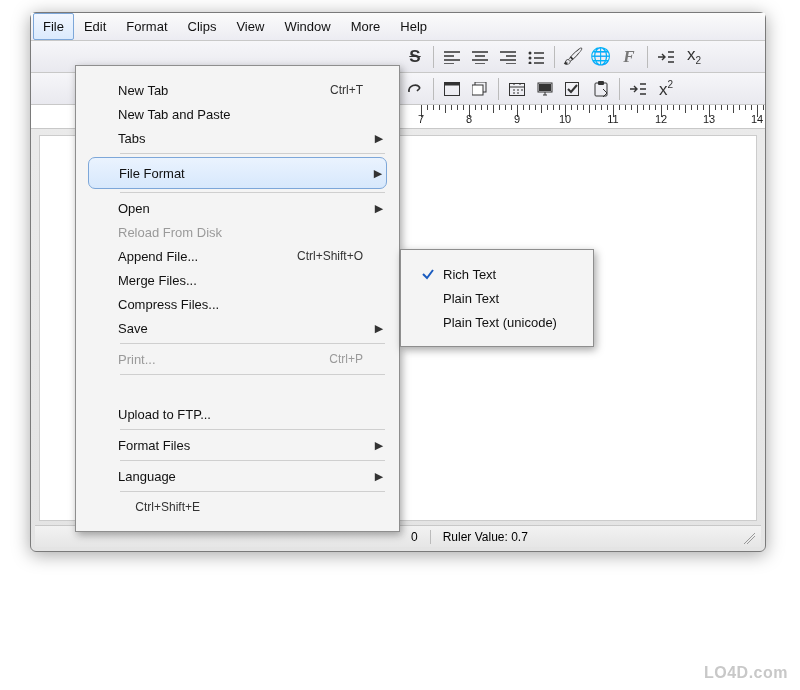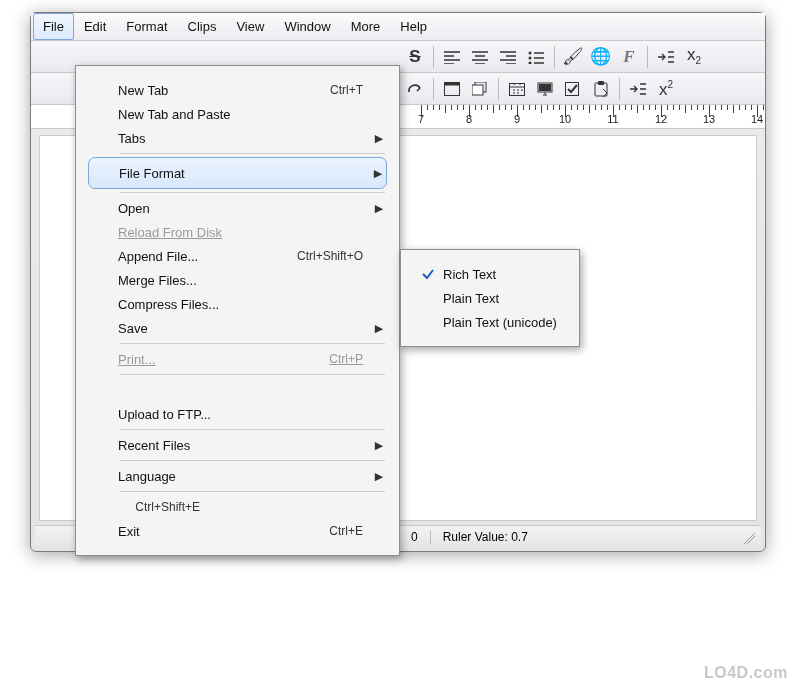--- a/index.html
+++ b/index.html
@@ -146,34 +146,34 @@
   }
   .dd-gutter {
     width:30px;
     height:100%;
     display:flex; align-items:center; justify-content:center;
     color:#1a5bbf;
   }
   .dd-label { flex:1; padding-right:10px; color:#111;}
   .dd-short { width:90px; text-align:right; color:#333; padding-right:8px; font-size:12px;}
   .dd-arrow { width:16px; text-align:center; color:#333; font-size:11px;}
-  .ddrow.disabled .dd-label, .ddrow.disabled .dd-short { color:#9a9a9a;text-decoration:underline;}
+  .ddrow.disabled .dd-label, .ddrow.disabled .dd-short { color:#9a9a9a;}
   .ddrow.highlight {
     background:linear-gradient(#eaf3fe,#d7e8fc);
     border:1px solid #7da7d9;
     border-radius:7px;
     height:32px;
   }
   .ddsep {
     height:1px;
     background:#cfcfcf;
     margin:3px 2px 3px 32px;
   }
   .file-menu { left:37px; top:65px; width:325px;}
-  .sub-menu { left:362px; top:249px; width:180px;}
+  .sub-menu { left:362px; top:249px; width:194px;}
   
   .watermark {
     position:absolute;
     right:12px; bottom:8px;
     font-size:16px;
     font-weight:600;
     color:#c8c8c8;
     letter-spacing:.5px;
   }
 </style>
@@ -462,41 +462,35 @@
     </div>
     <div class="ddrow">
       <div class="dd-gutter"></div>
       <div class="dd-label">Upload to FTP...</div>
       <div class="dd-short"></div>
       <div class="dd-arrow"></div>
     </div>
     <div class="ddsep"></div>
     <div class="ddrow">
       <div class="dd-gutter"></div>
-      <div class="dd-label">Recent Files</div>
+      <div class="dd-label">Format Files</div>
       <div class="dd-short"></div>
       <div class="dd-arrow">▶</div>
     </div>
     <div class="ddsep"></div>
     <div class="ddrow">
       <div class="dd-gutter"></div>
       <div class="dd-label">Language</div>
       <div class="dd-short"></div>
       <div class="dd-arrow">▶</div>
     </div>
     <div class="ddsep"></div>
     <div class="ddrow">
       <div class="dd-gutter"></div>
       <div class="dd-short">Ctrl+Shift+E</div>
-      <div class="dd-arrow"></div>
-    </div>
-    <div class="ddrow">
-      <div class="dd-gutter"></div>
-      <div class="dd-label">Exit</div>
-      <div class="dd-short">Ctrl+E</div>
       <div class="dd-arrow"></div>
     </div>
   </div>
 
 <div class="dropdown sub-menu" id="sub-menu">
     <div class="ddrow">
       <div class="dd-gutter">
         <svg width="14" height="14" viewBox="0 0 14 14">
           <path d="M2 7 L6 11 L12 3" stroke="#1a5bbf" stroke-width="2" fill="none"></path>
         </svg>

